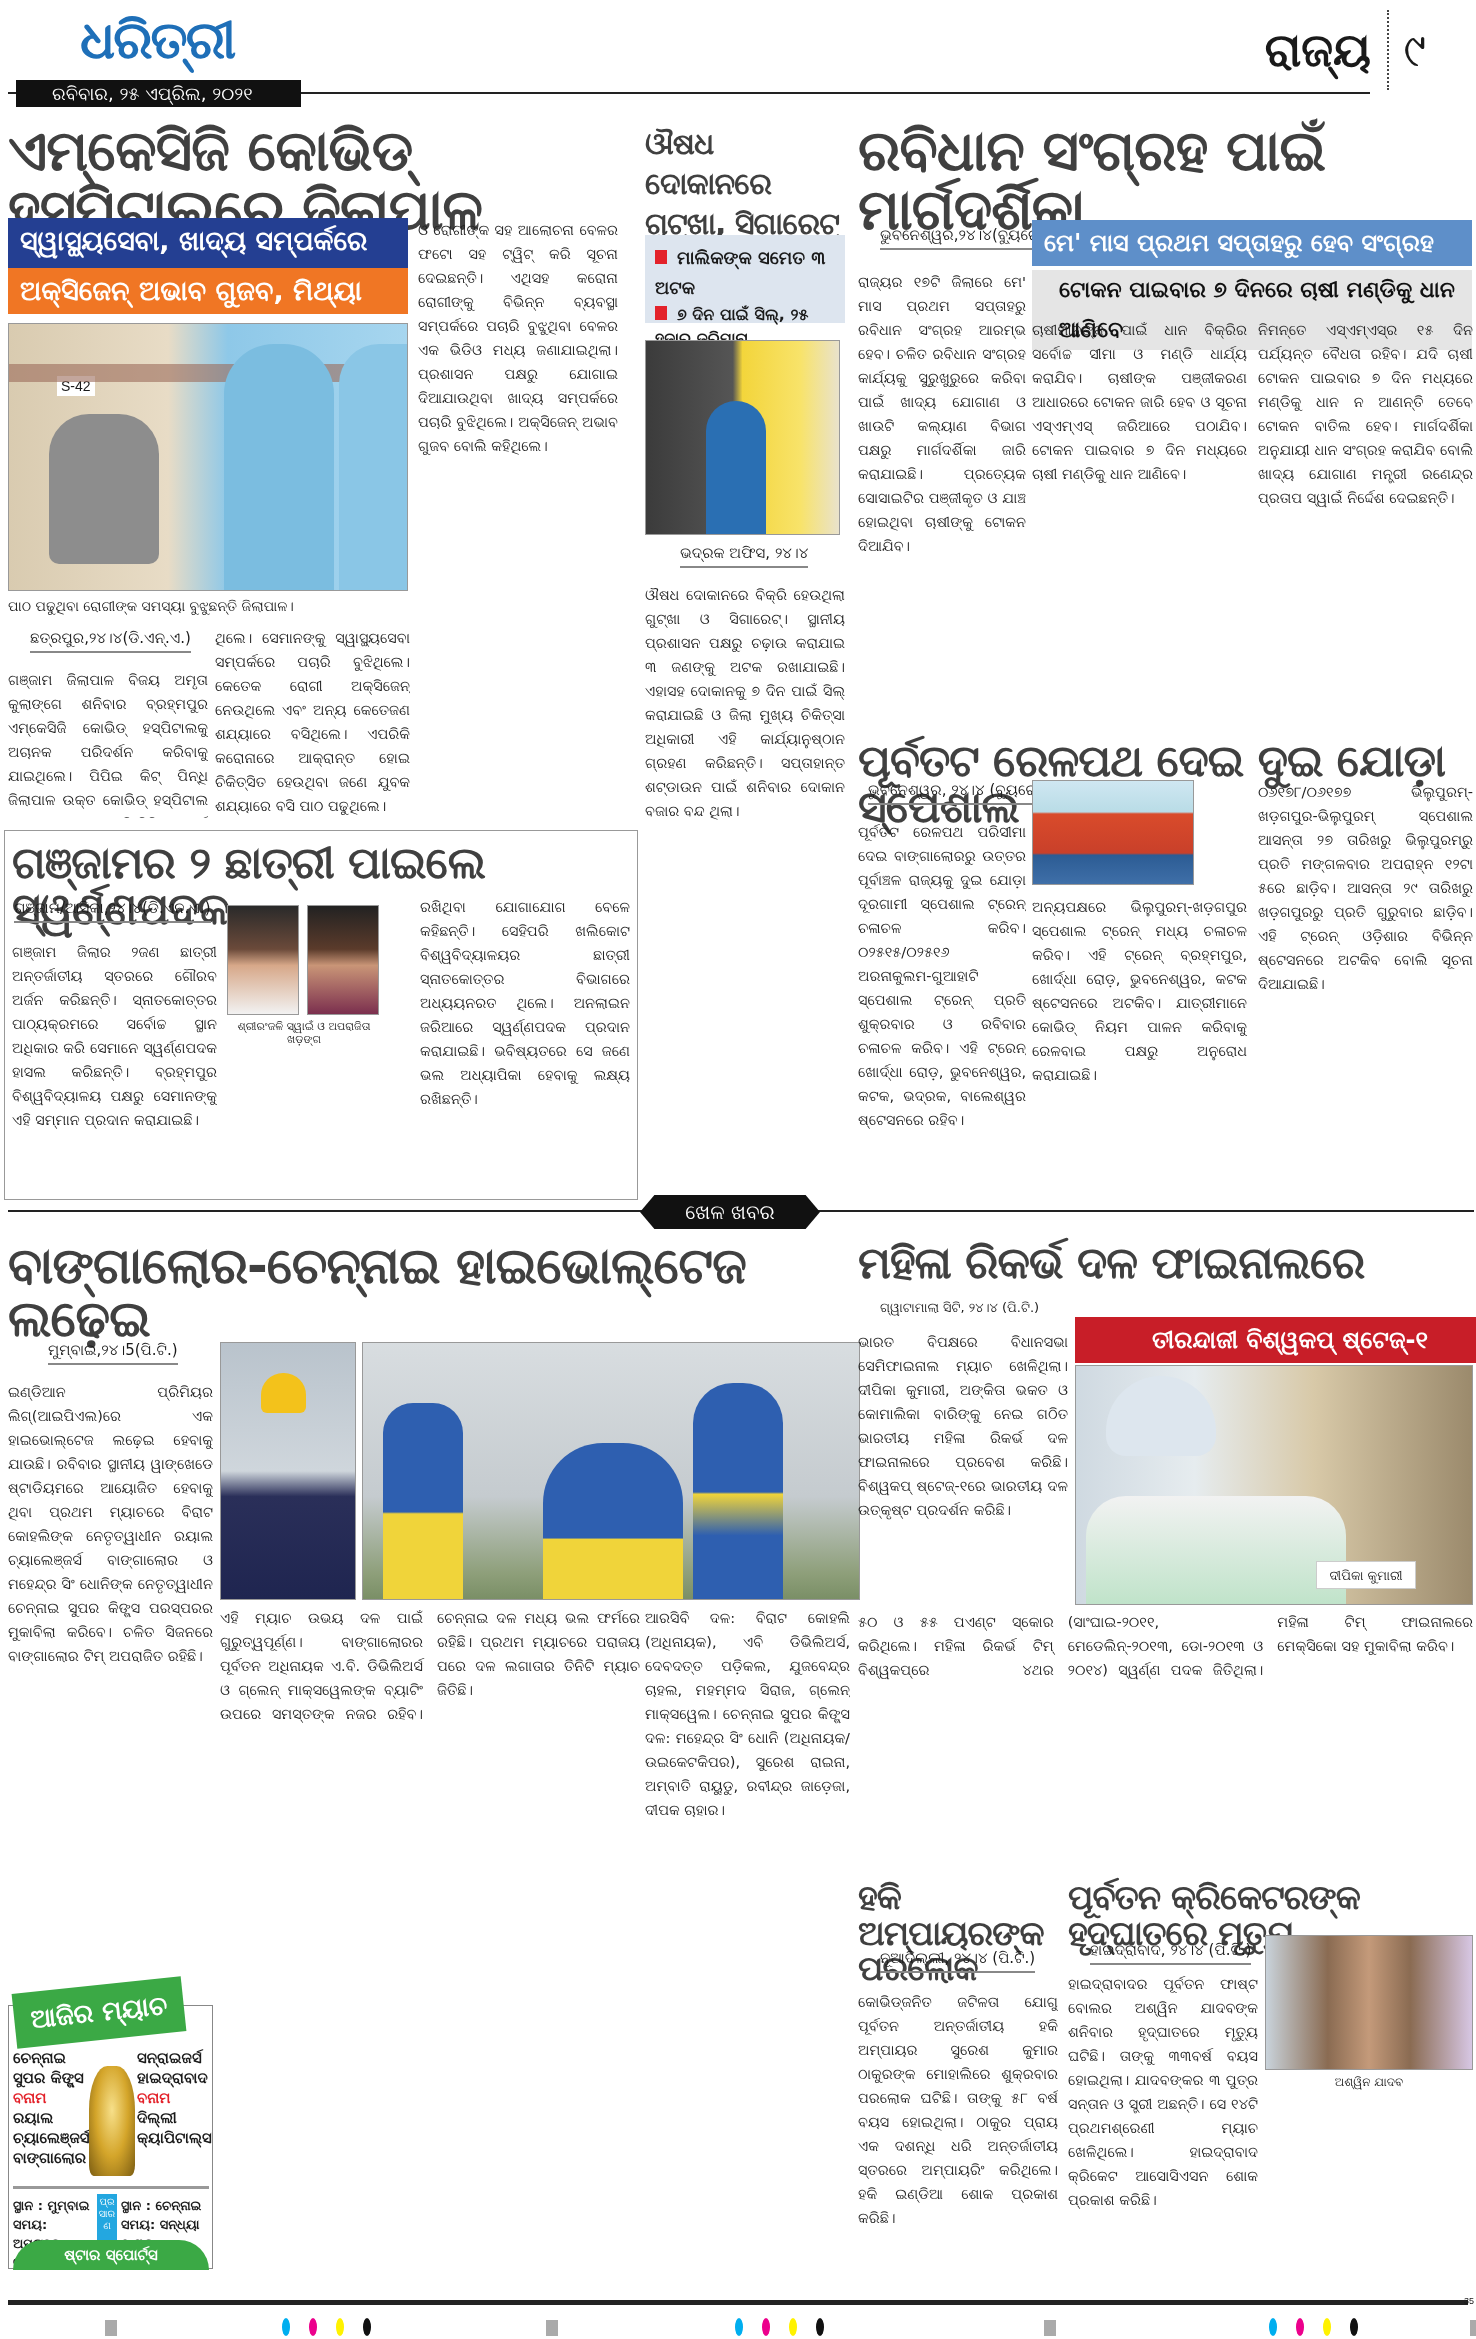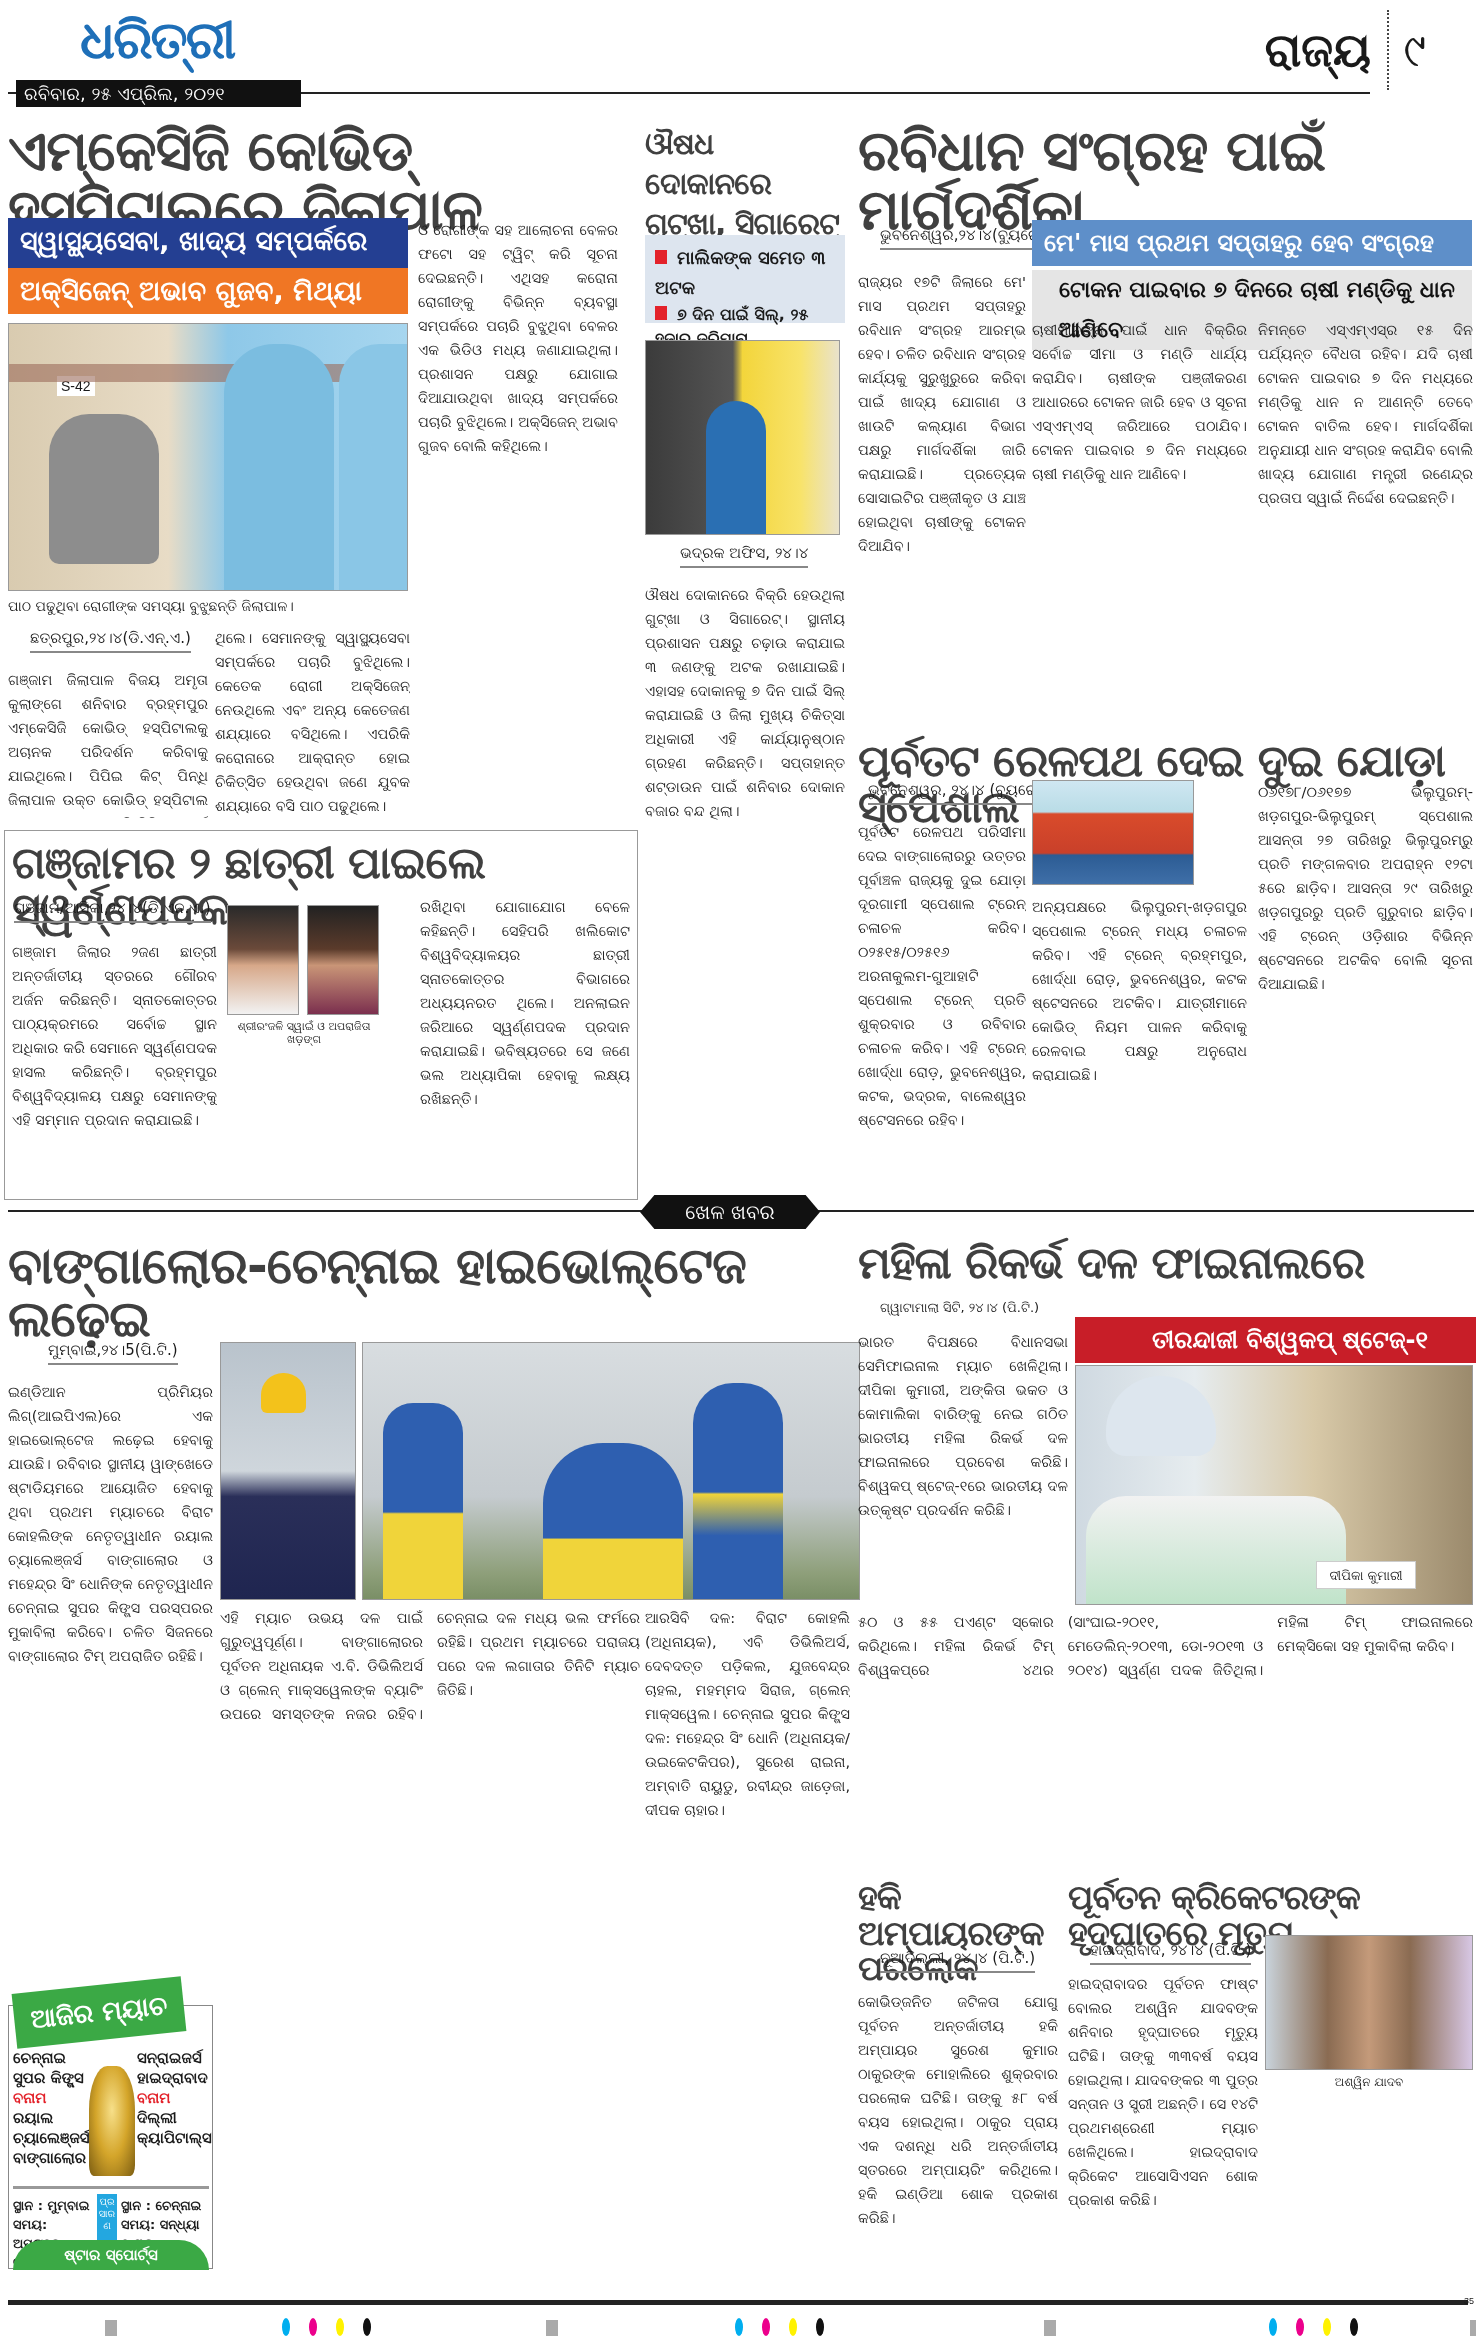--- a/index.html
+++ b/index.html
@@ -1,21 +1,21 @@
 <!DOCTYPE html>
 <html><head>
 <meta charset="utf-8">
 <style>
   *{box-sizing:border-box;margin:0;padding:0}
   html,body{width:1476px;height:2339px;background:#fff;overflow:hidden}
   body{position:relative;font-family:"DejaVu Sans",sans-serif;color:#1a1a1a}
   .abs{position:absolute}
   .logo{left:80px;top:10px;width:170px;height:70px;color:#1e6fb8;font-size:52px;font-weight:bold;line-height:60px;letter-spacing:-2px}
   .logo small{position:absolute;left:30px;top:56px;font-size:10px;font-family:"Liberation Sans",sans-serif;letter-spacing:0;color:#1e6fb8}
-  .dateband{left:16px;top:80px;width:285px;height:27px;background:#111;color:#fff;font-size:18px;line-height:27px;padding-left:8px}
+  .dateband{left:16px;top:80px;width:285px;height:27px;background:#111;color:#fff;font-size:18px;line-height:27px;padding-left:36px}
   .topline{left:8px;top:92px;width:1362px;height:2px;background:#222}
   .section{right:105px;top:20px;font-size:46px;font-weight:bold;line-height:60px}
   .pageno{right:50px;top:20px;font-size:46px;line-height:60px}
   .pagesep{left:1387px;top:10px;width:0;height:80px;border-left:2px dotted #444}
   .hl{font-weight:bold;line-height:1.05;color:#404040;letter-spacing:-1px}
   .hl-xl{font-size:56px}
   .hl-l{font-size:44px}
   .hl-m{font-size:34px}
   .band{color:#fff;font-size:27px;line-height:46px;padding-left:12px;font-weight:bold}
   .blue{background:#243f92}

